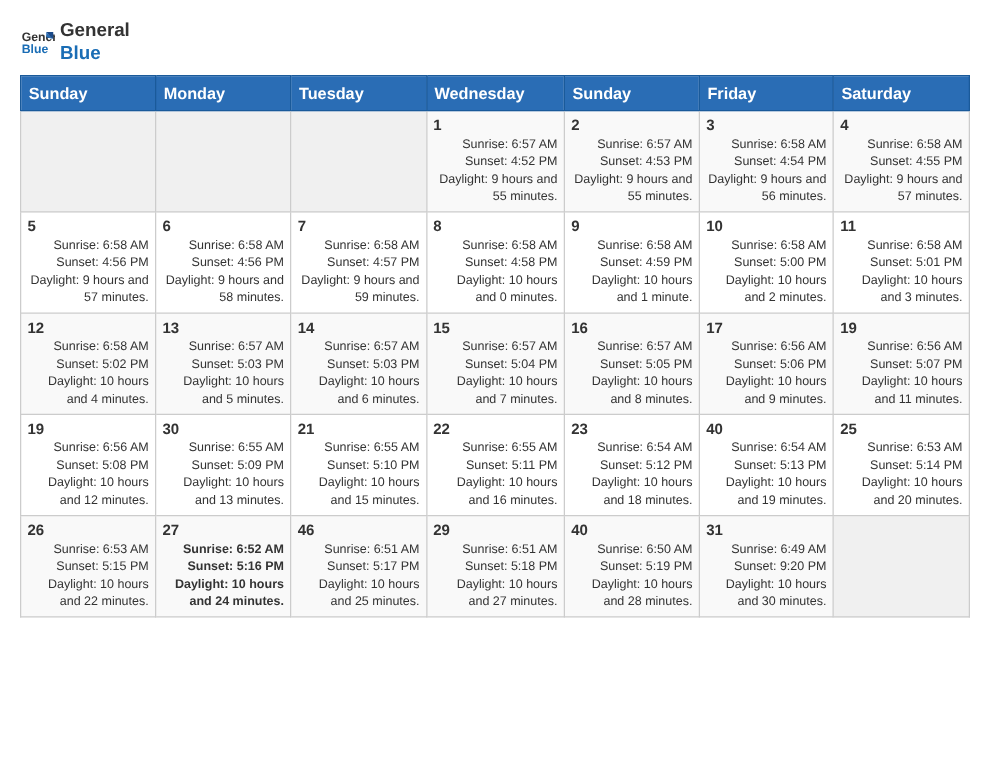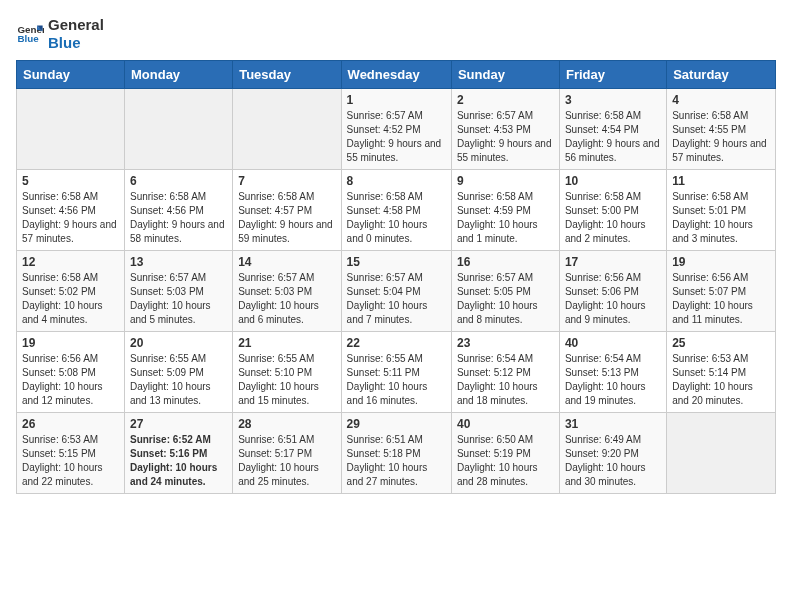--- a/index.html
+++ b/index.html
@@ -72,20 +72,21 @@
     .day-number {
       font-weight: bold;
       font-size: 12px;
       display: block;
       margin-bottom: 2px;
     }
     .day-info {
       font-size: 10px;
       line-height: 1.4;
       color: #333;
+      text-align: right;
     }
     .empty-cell {
       background: #f0f0f0 !important;
     }
   </style>
 </head>
 <body>
 
 <div class="header">
   <div class="logo">
@@ -237,21 +238,21 @@
         </td>
       </tr>
       <tr>
         <td>
           <span class="day-number">19</span>
           <div class="day-info" style="white-space: pre-line;">Sunrise: 6:56 AM
 Sunset: 5:08 PM
 Daylight: 10 hours and 12 minutes.</div>
         </td>
         <td>
-          <span class="day-number">20</span>
+          <span class="day-number">30</span>
           <div class="day-info" style="white-space: pre-line;">Sunrise: 6:55 AM
 Sunset: 5:09 PM
 Daylight: 10 hours and 13 minutes.</div>
         </td>
         <td>
           <span class="day-number">21</span>
           <div class="day-info" style="white-space: pre-line;">Sunrise: 6:55 AM
 Sunset: 5:10 PM
 Daylight: 10 hours and 15 minutes.</div>
         </td>
@@ -287,21 +288,21 @@
 Sunset: 5:15 PM
 Daylight: 10 hours and 22 minutes.</div>
         </td>
         <td>
           <span class="day-number">27</span>
           <div class="day-info" style="white-space: pre-line; font-weight: bold;">Sunrise: 6:52 AM
 Sunset: 5:16 PM
 Daylight: 10 hours and 24 minutes.</div>
         </td>
         <td>
-          <span class="day-number">28</span>
+          <span class="day-number">46</span>
           <div class="day-info" style="white-space: pre-line;">Sunrise: 6:51 AM
 Sunset: 5:17 PM
 Daylight: 10 hours and 25 minutes.</div>
         </td>
         <td>
           <span class="day-number">29</span>
           <div class="day-info" style="white-space: pre-line;">Sunrise: 6:51 AM
 Sunset: 5:18 PM
 Daylight: 10 hours and 27 minutes.</div>
         </td>

